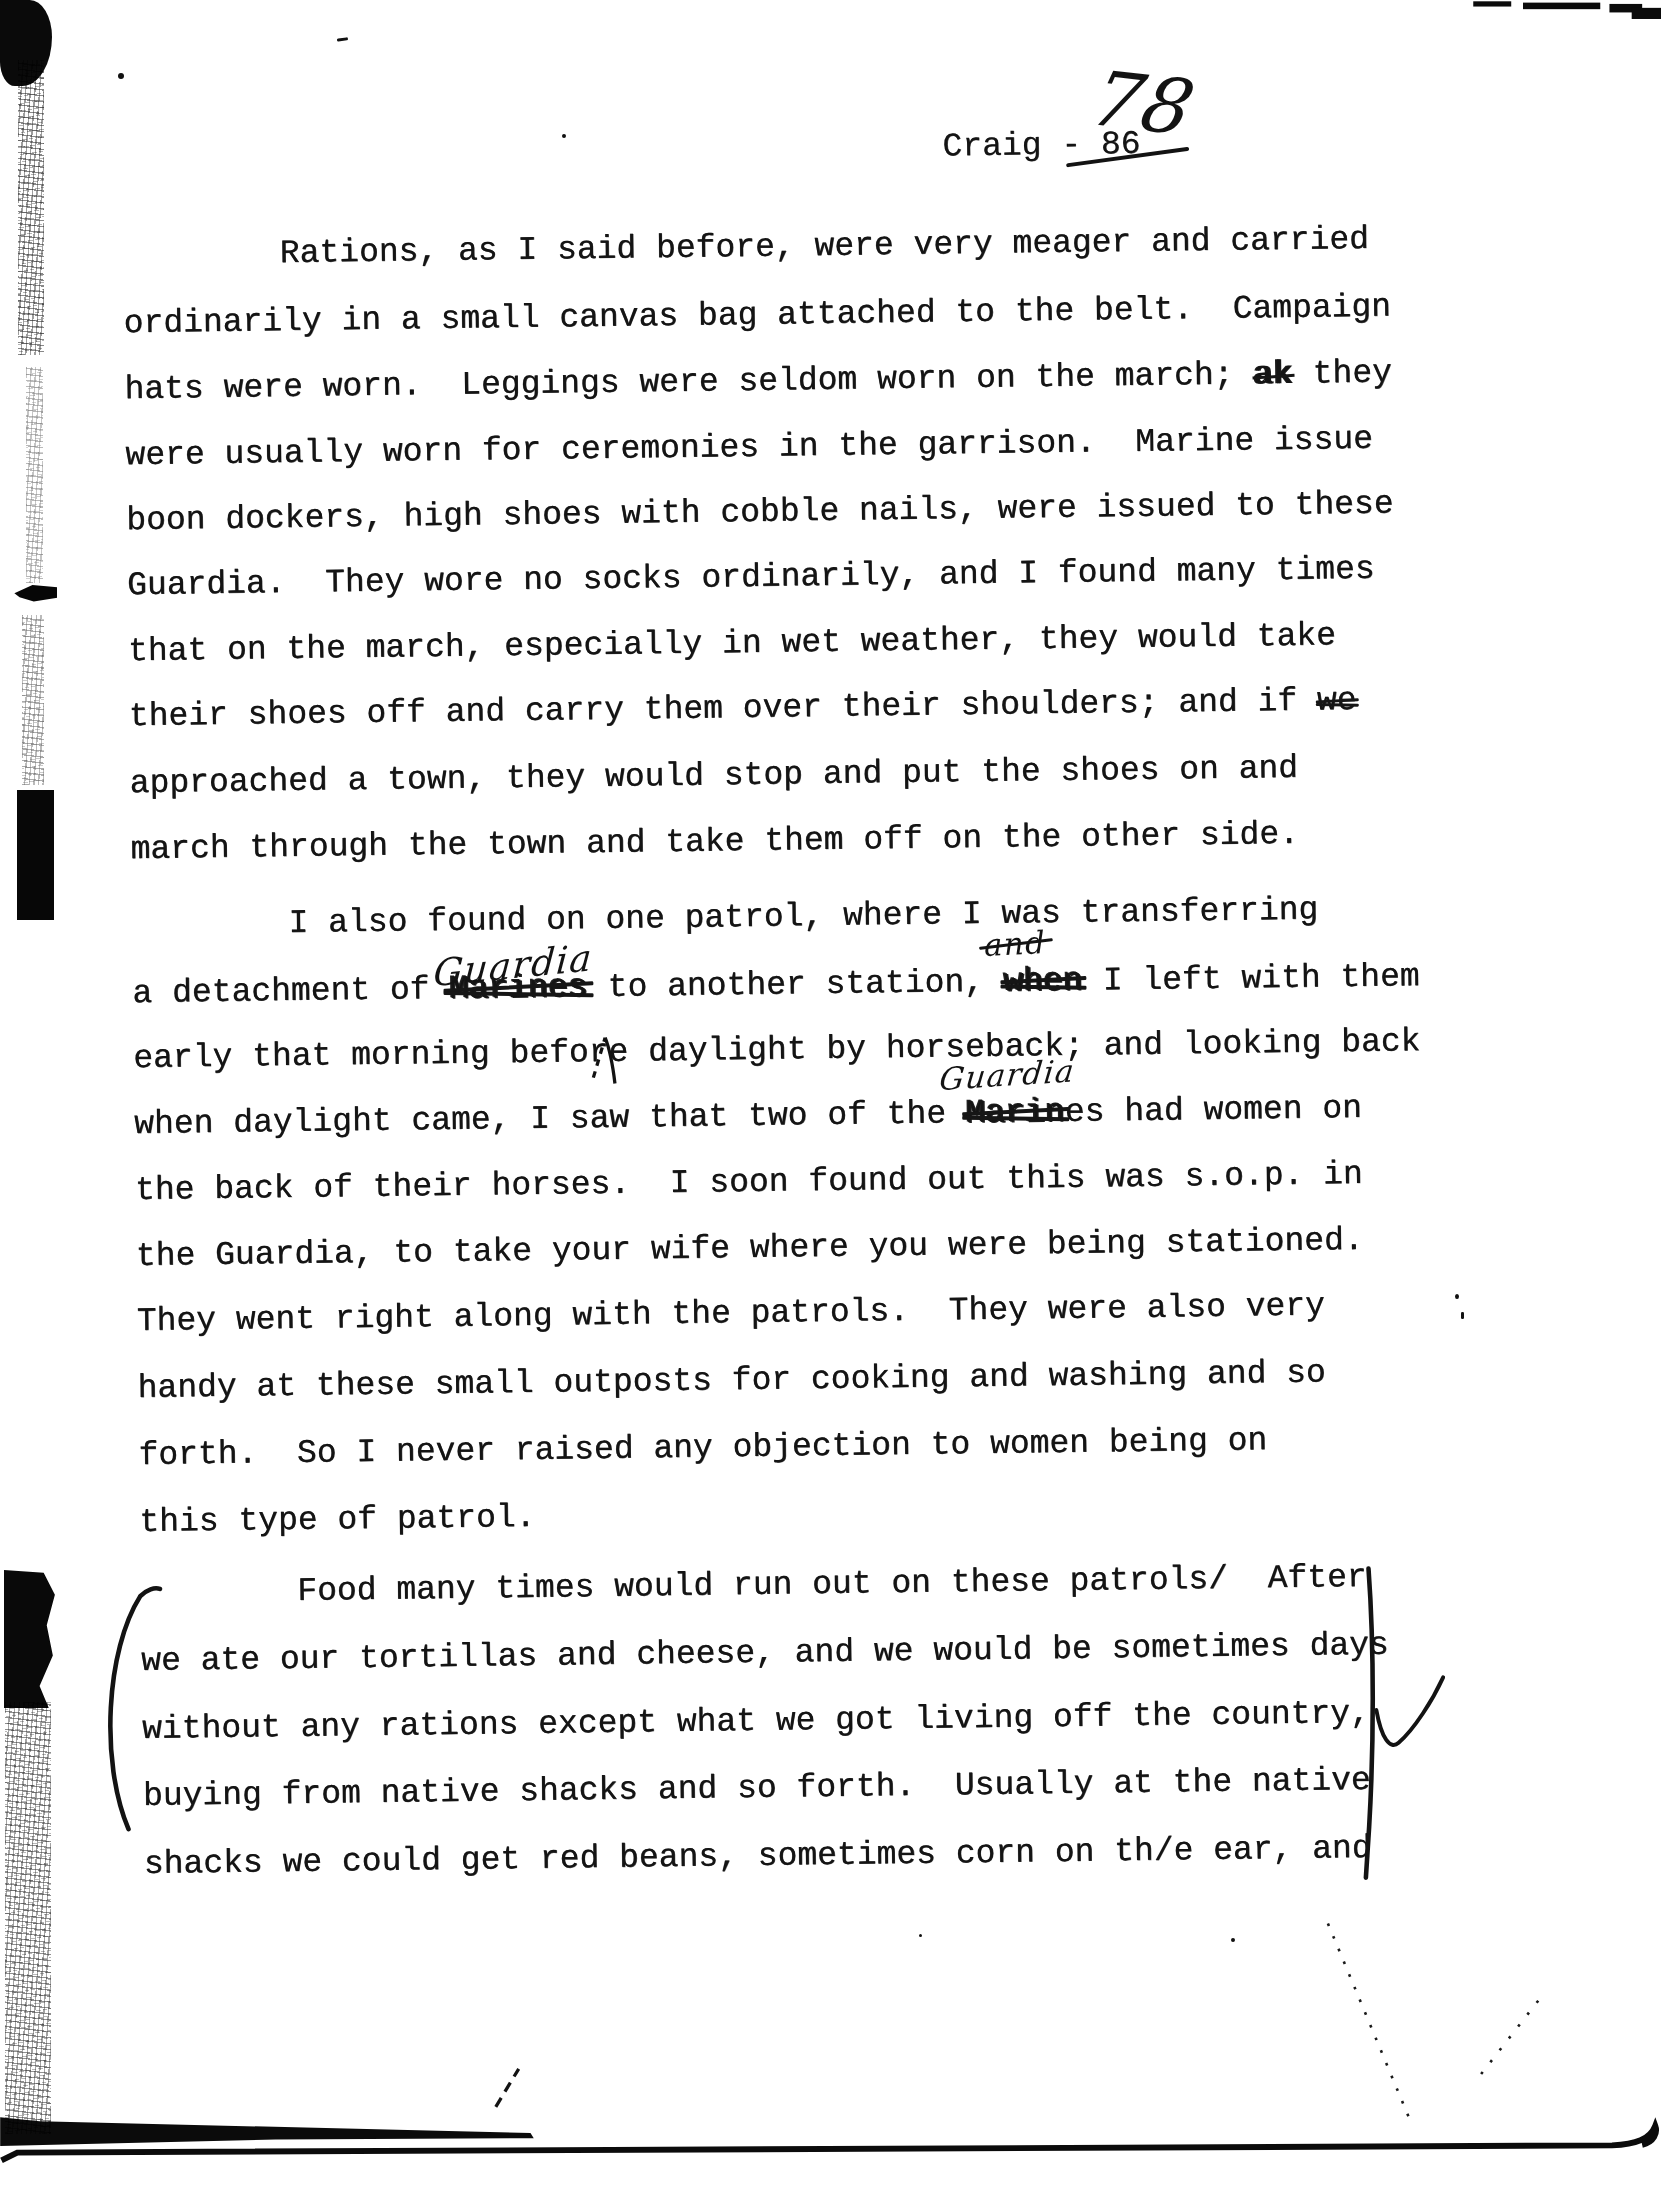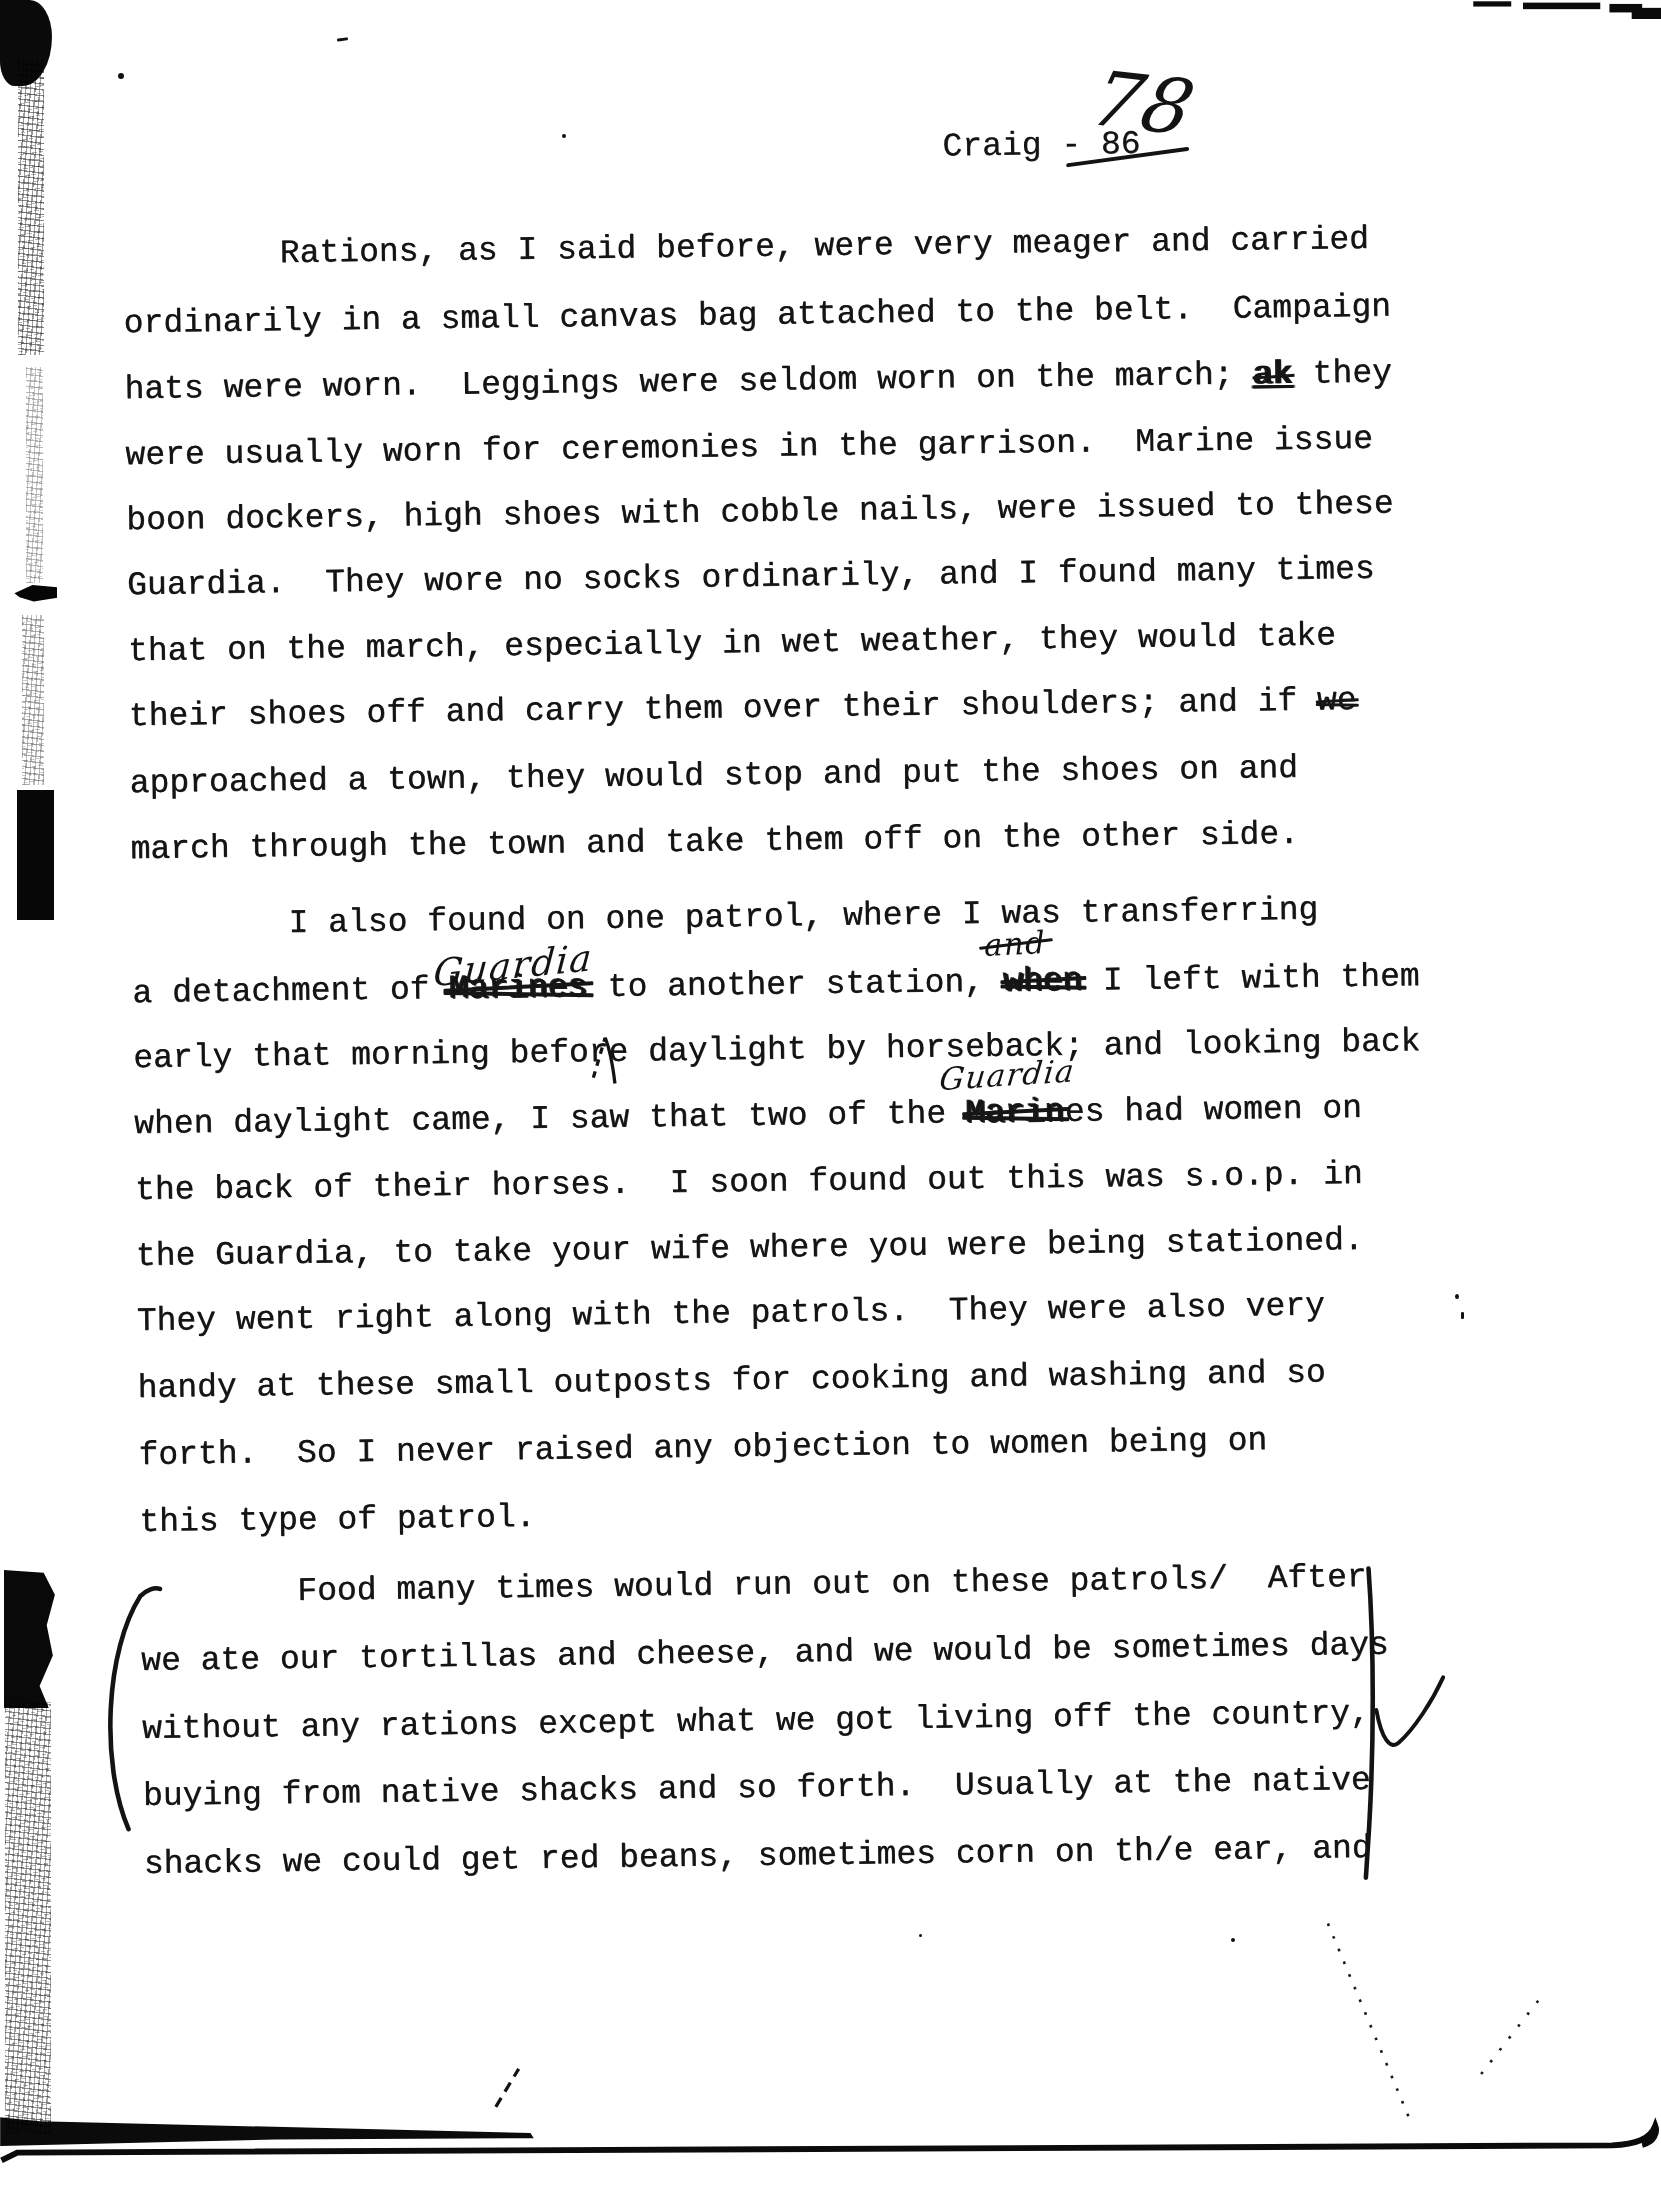--- a/index.html
+++ b/index.html
@@ -35,21 +35,21 @@
   .scrib{position:relative; display:inline-block;}
   .scrib::before, .scrib::after{
     content:""; position:absolute; left:-4%; width:108%; height:2.6px;
     background:#161616; border-radius:1.3px;
   }
   .scrib::before{top:44%; transform:rotate(-2.2deg);}
   .scrib::after{top:58%; transform:rotate(1.6deg);}
   .scrib-heavy{text-shadow:1.3px 0.7px 0 #222, -1.3px -0.7px 0 #222;}
   .scrib-heavy::before{height:3.9px; top:38%;}
   .scrib-heavy::after{height:3.9px; top:60%;}
-  .otype{text-shadow:1.6px 0 0 #1a1a1a, -1.6px 0 0 #1a1a1a; position:relative;text-decoration:underline;}
+  .otype{text-shadow:1.6px 0 0 #1a1a1a, -1.6px 0 0 #1a1a1a; position:relative;}
   .otype::before{content:""; position:absolute; left:-1.3px; right:-1.3px; top:52%;
     height:2.6px; background:#161616; transform:rotate(-3deg);}
 
   
   .hand{
     position:absolute; font-family:"DejaVu Serif","Liberation Serif",serif;
     font-style:italic; color:#131313; letter-spacing:1.3px; white-space:pre;
   }
   .hand-78{left:1107px; top:63px; font-size:76px; transform:rotate(7deg) skewX(-8deg);}
   .hand-g1{left:435px; top:940px; font-size:37px; transform:rotate(-5deg) skewX(-10deg);}

